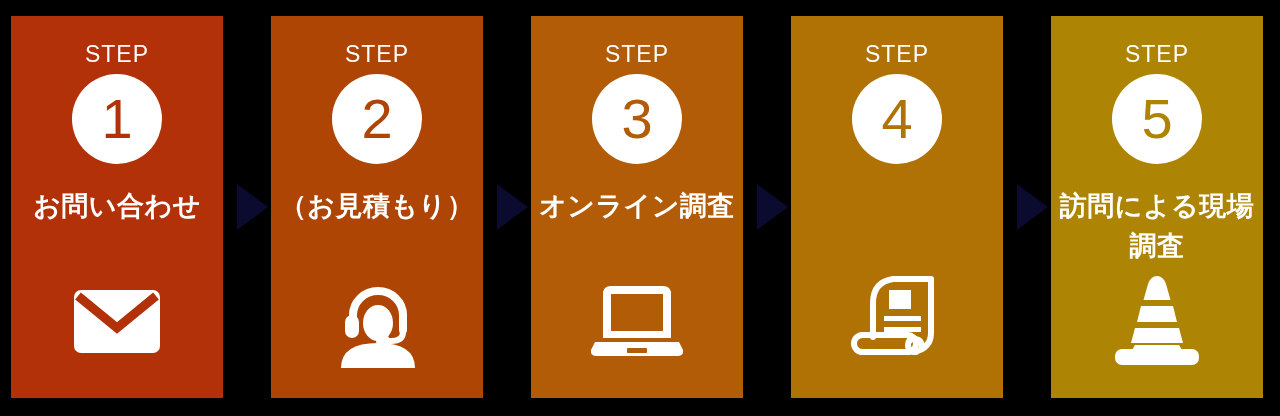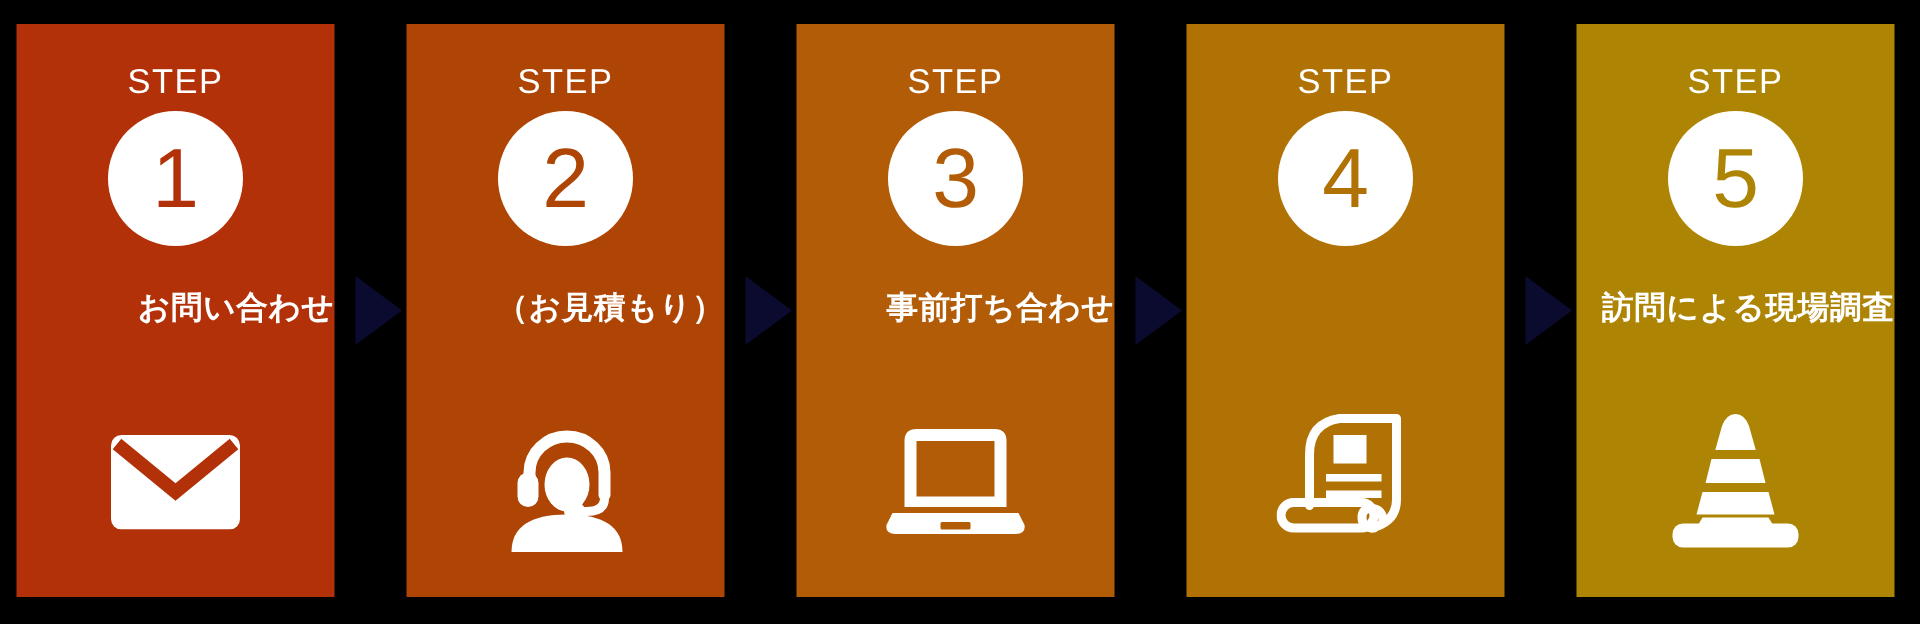--- a/index.html
+++ b/index.html
@@ -29,23 +29,22 @@
     display:flex;align-items:center;justify-content:center;
   }
   .num{
     font-size:56px;line-height:1;font-weight:400;
     color:var(--card-color);
   }
   .label-area{
     position:absolute;left:0;right:0;top:170px;
   }
   .label-line{
-    font-size:21px;font-weight:700;line-height:40px;color:#fff;
+    font-size:27px;font-weight:700;line-height:40px;color:#fff;
     letter-spacing:0.5px;
-    text-align:right;
   }
   .icon-box{
     position:absolute;left:0;right:0;bottom:30px;height:94px;
     display:flex;align-items:center;justify-content:center;
   }
   .arrow{
     position:absolute;top:184px;width:0;height:0;
     border-top:23px solid transparent;
     border-bottom:23px solid transparent;
     border-left:31px solid var(--arrow-color,#0b0b30);
@@ -92,21 +91,21 @@
       </svg>
     </div>
   </div>
 
   <div class="card" style="left: 531px; --card-color: #b25c08;">
     <div class="step-word">STEP</div>
     <div class="num-circle">
       <span class="num">3</span>
     </div>
     <div class="label-area">
-      <div class="label-line">事前打ち合わせ</div>
+      <div class="label-line">オンライン調査</div>
       <div class="label-line"></div>
     </div>
     <div class="icon-box">
       <svg width="96" height="78" viewBox="0 0 96 78">
         <path d="M14 56 V12 q0 -8 8 -8 h52 q8 0 8 8 v44 z" fill="#fff"></path>
         <rect x="22" y="12" width="52" height="37" fill="var(--card-color)"></rect>
         <path d="M6 60 h84 l4 8 q1 6 -6 6 H8 q-7 0 -6 -6 z" fill="#fff"></path>
         <rect x="38" y="66" width="20" height="5" rx="1" fill="var(--card-color)"></rect>
       </svg>
     </div>

